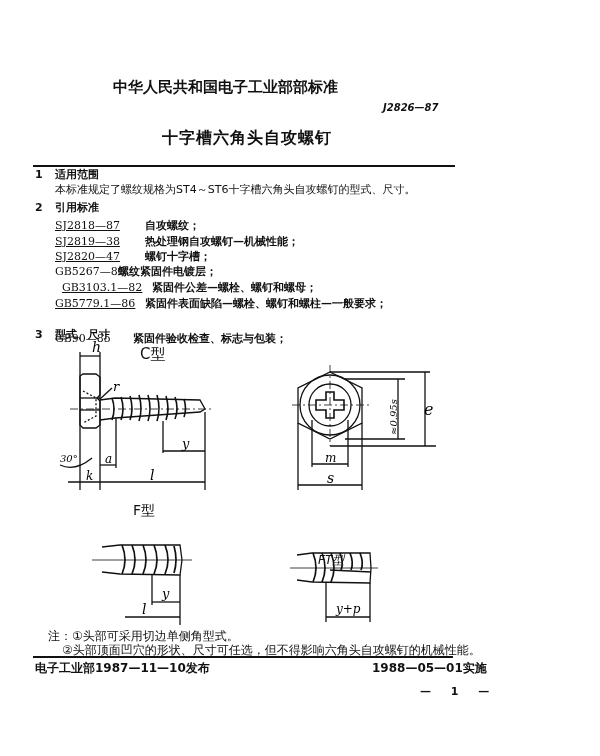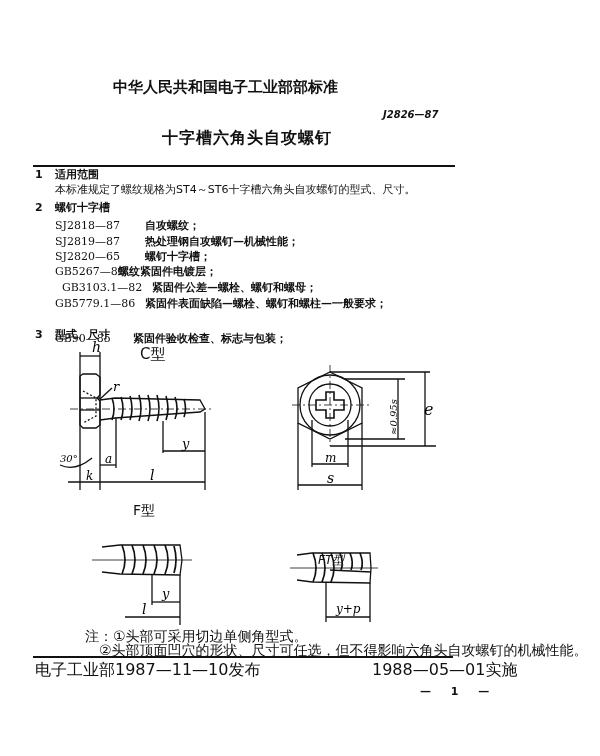--- a/index.html
+++ b/index.html
@@ -1,59 +1,59 @@
 <!DOCTYPE html>
 <html><head>
 <meta charset="utf-8">
 <style>
   html, body { margin: 0; padding: 0; background: #ffffff; }
   body { width: 600px; height: 756px; position: relative; overflow: hidden;
          font-family: "DejaVu Sans", sans-serif; color: #111; }
   .abs { position: absolute; }
   .org { left: 113px; top: 78px; font-size: 15px; font-weight: bold; letter-spacing: 0px; }
-  .code { left: 383px; top: 109px; font-size: 10px; font-weight: bold; font-style: italic; }
+  .code { left: 383px; top: 102px; font-size: 10px; font-weight: bold; font-style: italic; }
   .title { left: 162px; top: 128px; font-size: 16px; font-weight: bold; letter-spacing: 1px; }
   .rule { height: 2px; background: #111; }
   .sec { font-size: 11px; font-weight: bold; }
   .sec .num { display: inline-block; width: 20px; }
   .line { font-size: 11px; font-weight: bold; white-space: nowrap; }
   .ref-code { display: inline-block; font-family: "DejaVu Serif", serif; font-weight: normal; font-size: 11px; }
-  .ref-code-w { width: 90px; }
-  .note { font-size: 14px; white-space: nowrap; margin-left: 37px; }
-  .footer { font-size: 16px; font-weight: normal; }
+  .ref-code-w { width: 90px; text-decoration: underline; }
+  .note { font-size: 12px; white-space: nowrap; }
+  .footer { font-size: 12px; font-weight: bold; }
   .pagenum { left: 420px; top: 685px; font-size: 11px; font-weight: bold; letter-spacing: 8px; }
   svg { position: absolute; overflow: visible; }
   svg text { font-family: "DejaVu Serif", serif; font-style: italic; }
 </style>
 </head>
 <body>
 
 <div class="abs org">中华人民共和国电子工业部部标准</div>
 <div class="abs code">J2826—87</div>
 <div class="abs title">十字槽六角头自攻螺钉</div>
 
 <div class="abs rule" style="left:33px; top:165px; width:422px;"></div>
 
 <div class="abs sec" style="left:35px; top:167px;">
   <span class="num">1</span><span>适用范围</span>
 </div>
 <div class="abs line" style="left:55px; top:182px; font-weight:normal;">本标准规定了螺纹规格为ST4～ST6十字槽六角头自攻螺钉的型式、尺寸。</div>
 
 <div class="abs sec" style="left:35px; top:200px;">
-  <span class="num">2</span><span>螺钉十字槽</span>
+  <span class="num">2</span><span>引用标准</span>
 </div>
 
 <div class="abs line" style="left:55px; top:218px;">
   <span class="ref-code ref-code-w">SJ2818—87</span><span>自攻螺纹；</span>
 </div>
 <div class="abs line" style="left:55px; top:234px;">
-  <span class="ref-code ref-code-w">SJ2819—87</span><span>热处理钢自攻螺钉—机械性能；</span>
+  <span class="ref-code ref-code-w">SJ2819—38</span><span>热处理钢自攻螺钉—机械性能；</span>
 </div>
 <div class="abs line" style="left:55px; top:249px;">
-  <span class="ref-code ref-code-w">SJ2820—65</span><span>螺钉十字槽；</span>
+  <span class="ref-code ref-code-w">SJ2820—47</span><span>螺钉十字槽；</span>
 </div>
 <div class="abs line" style="left:55px; top:264px;">
   <span class="ref-code" style="width:63px;">GB5267—85</span><span>螺纹紧固件电镀层；</span>
 </div>
 <div class="abs line" style="left:62px; top:280px;">
   <span class="ref-code ref-code-w">GB3103.1—82</span><span>紧固件公差—螺栓、螺钉和螺母；</span>
 </div>
 <div class="abs line" style="left:55px; top:296px;">
   <span class="ref-code ref-code-w">GB5779.1—86</span><span>紧固件表面缺陷—螺栓、螺钉和螺柱—一般要求；</span>
 </div>

